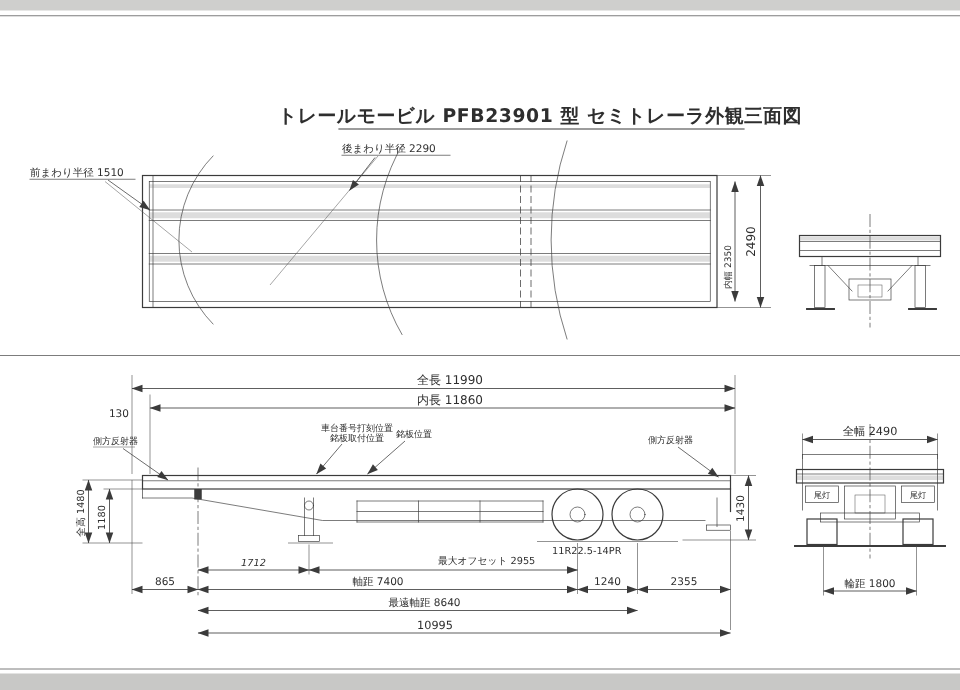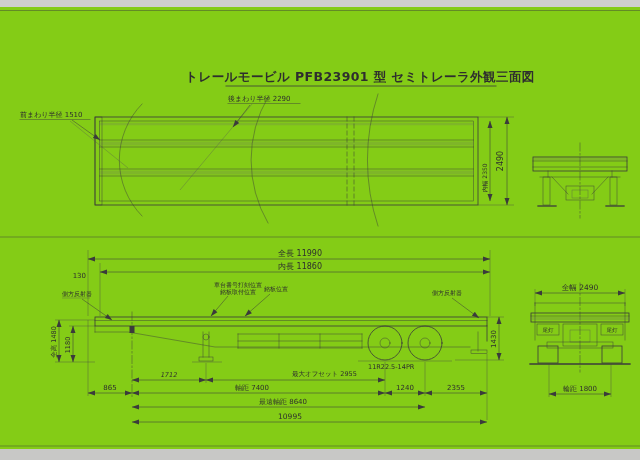--- a/index.html
+++ b/index.html
@@ -1,16 +1,16 @@
 <!DOCTYPE html>
 <html><head>
 <meta charset="utf-8">
 <style>
   html,body{margin:0;padding:0;background:#e9e8e5;}
-  #page{position:relative;width:640px;height:460px;background:#84cc16;overflow:hidden;}
+  #page{position:relative;width:640px;height:460px;background:#ffffff;overflow:hidden;}
   svg{display:block;}
   text{font-family:"DejaVu Sans",sans-serif;fill:#2e2e2e;}
   .t13{font-size:12.5px;font-weight:bold;letter-spacing:.4px;}
   .t8{font-size:8px;}
   .t75{font-size:7.5px;}
   .t7{font-size:7px;}
   .t65{font-size:6.5px;}
   .t6{font-size:6px;}
   .t55{font-size:5.5px;}
   .mid{text-anchor:middle;}

